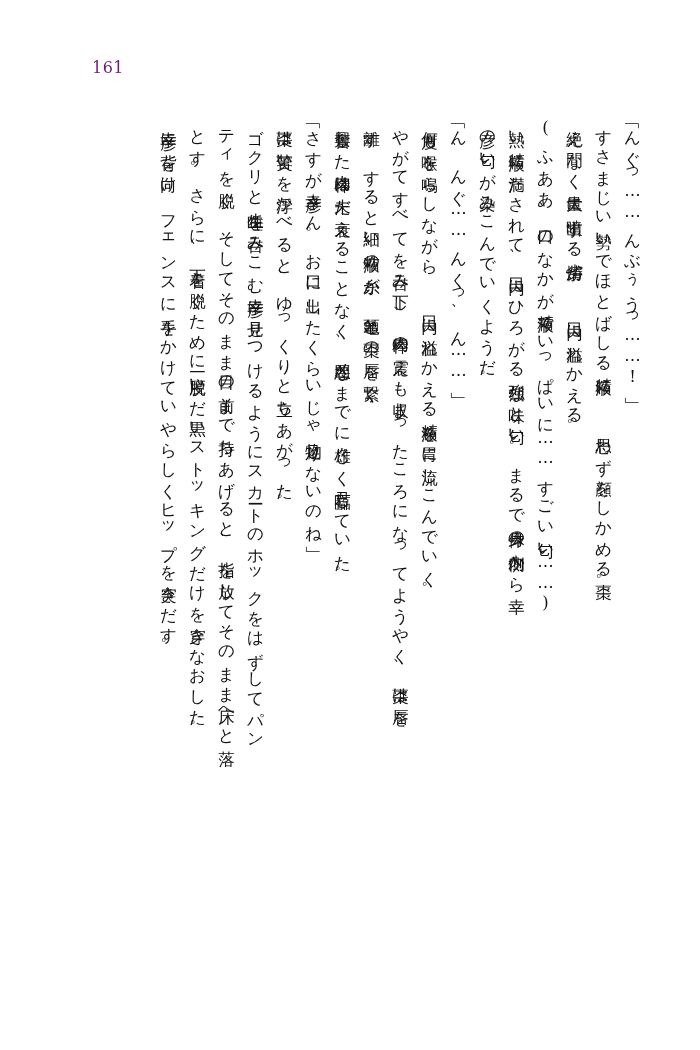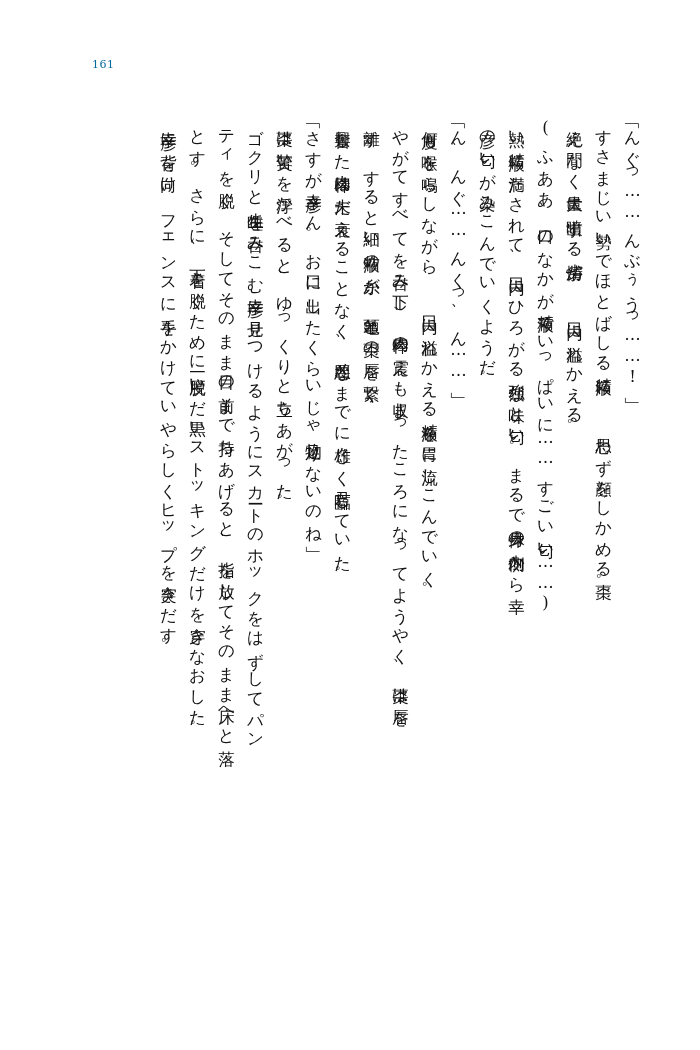--- a/index.html
+++ b/index.html
@@ -18,23 +18,23 @@
     position: relative;
     width: 700px;
     height: 1050px;
     background: #ffffff;
     box-sizing: border-box;
   }
   .page-number {
     position: absolute;
     top: 58px;
     left: 92px;
-    font-size: 11px;
+    font-size: 16px;
     letter-spacing: 0.5px;
-    color: #0369a1;
+    color: #701a75;
     font-family: "DejaVu Serif", serif;
   }
   .text-block {
     position: absolute;
     top: 118px;
     left: 60px;
     width: 580px;
     height: 840px;
     display: flex;
     flex-direction: row-reverse;

